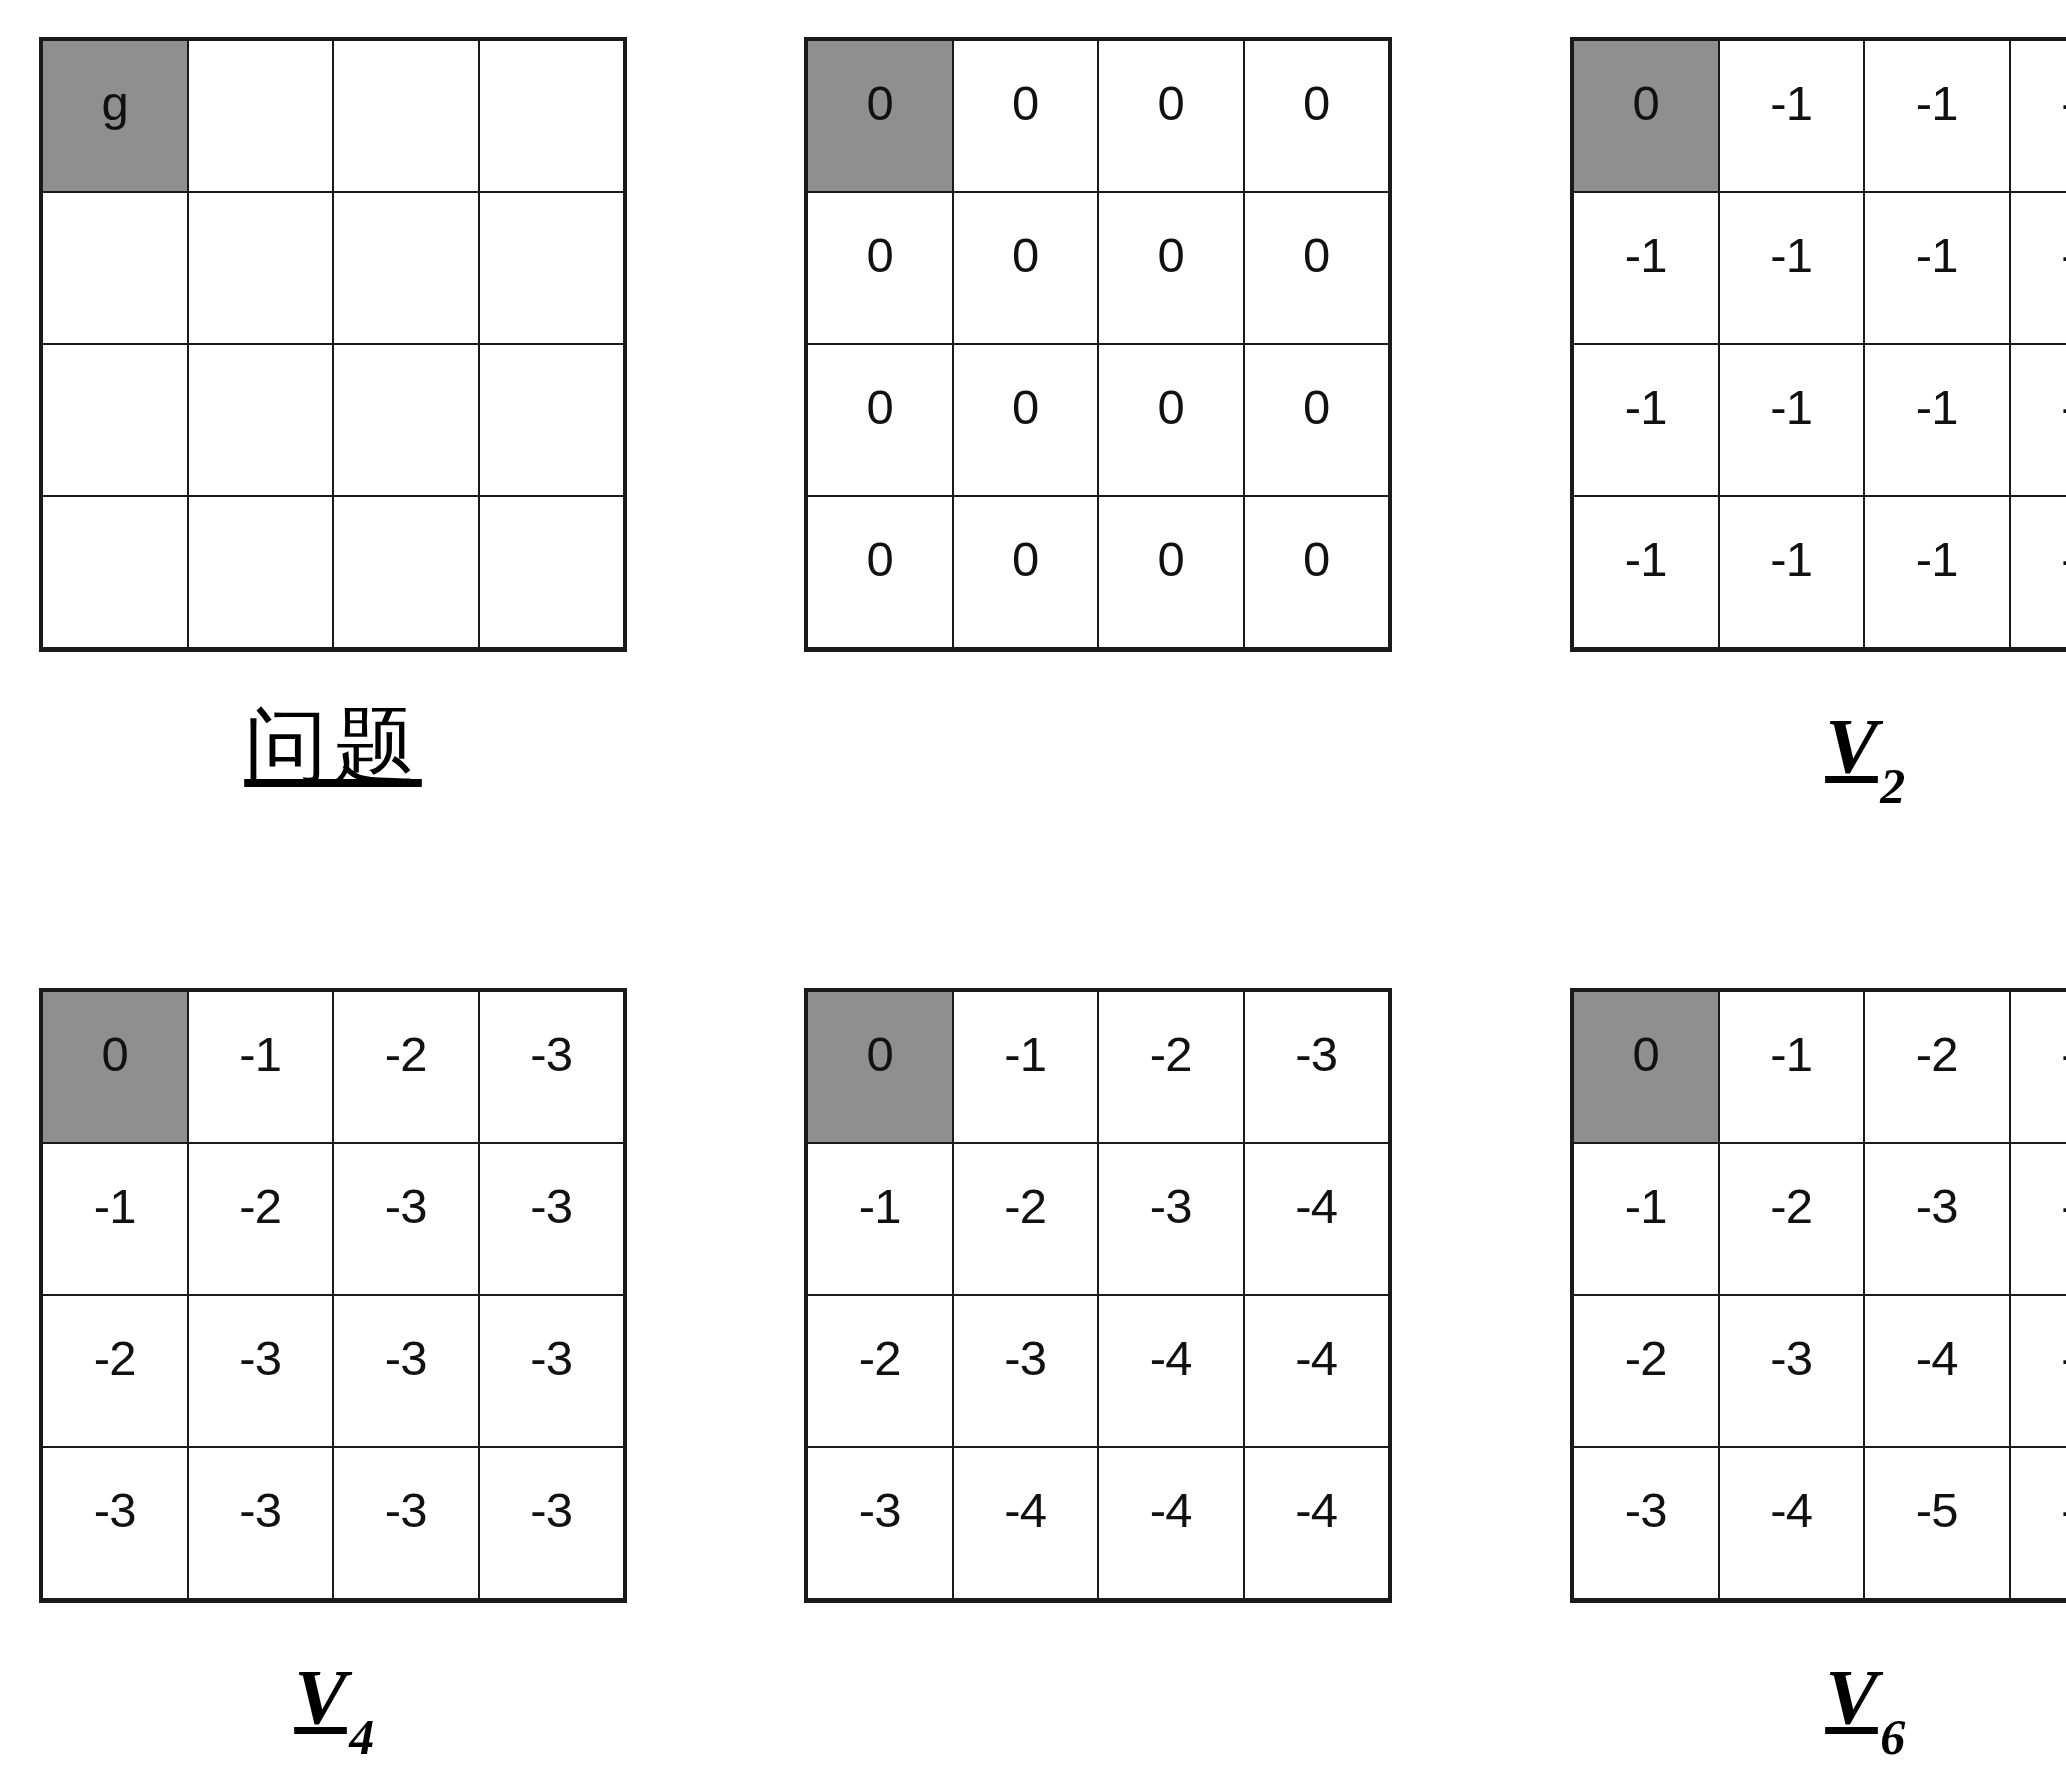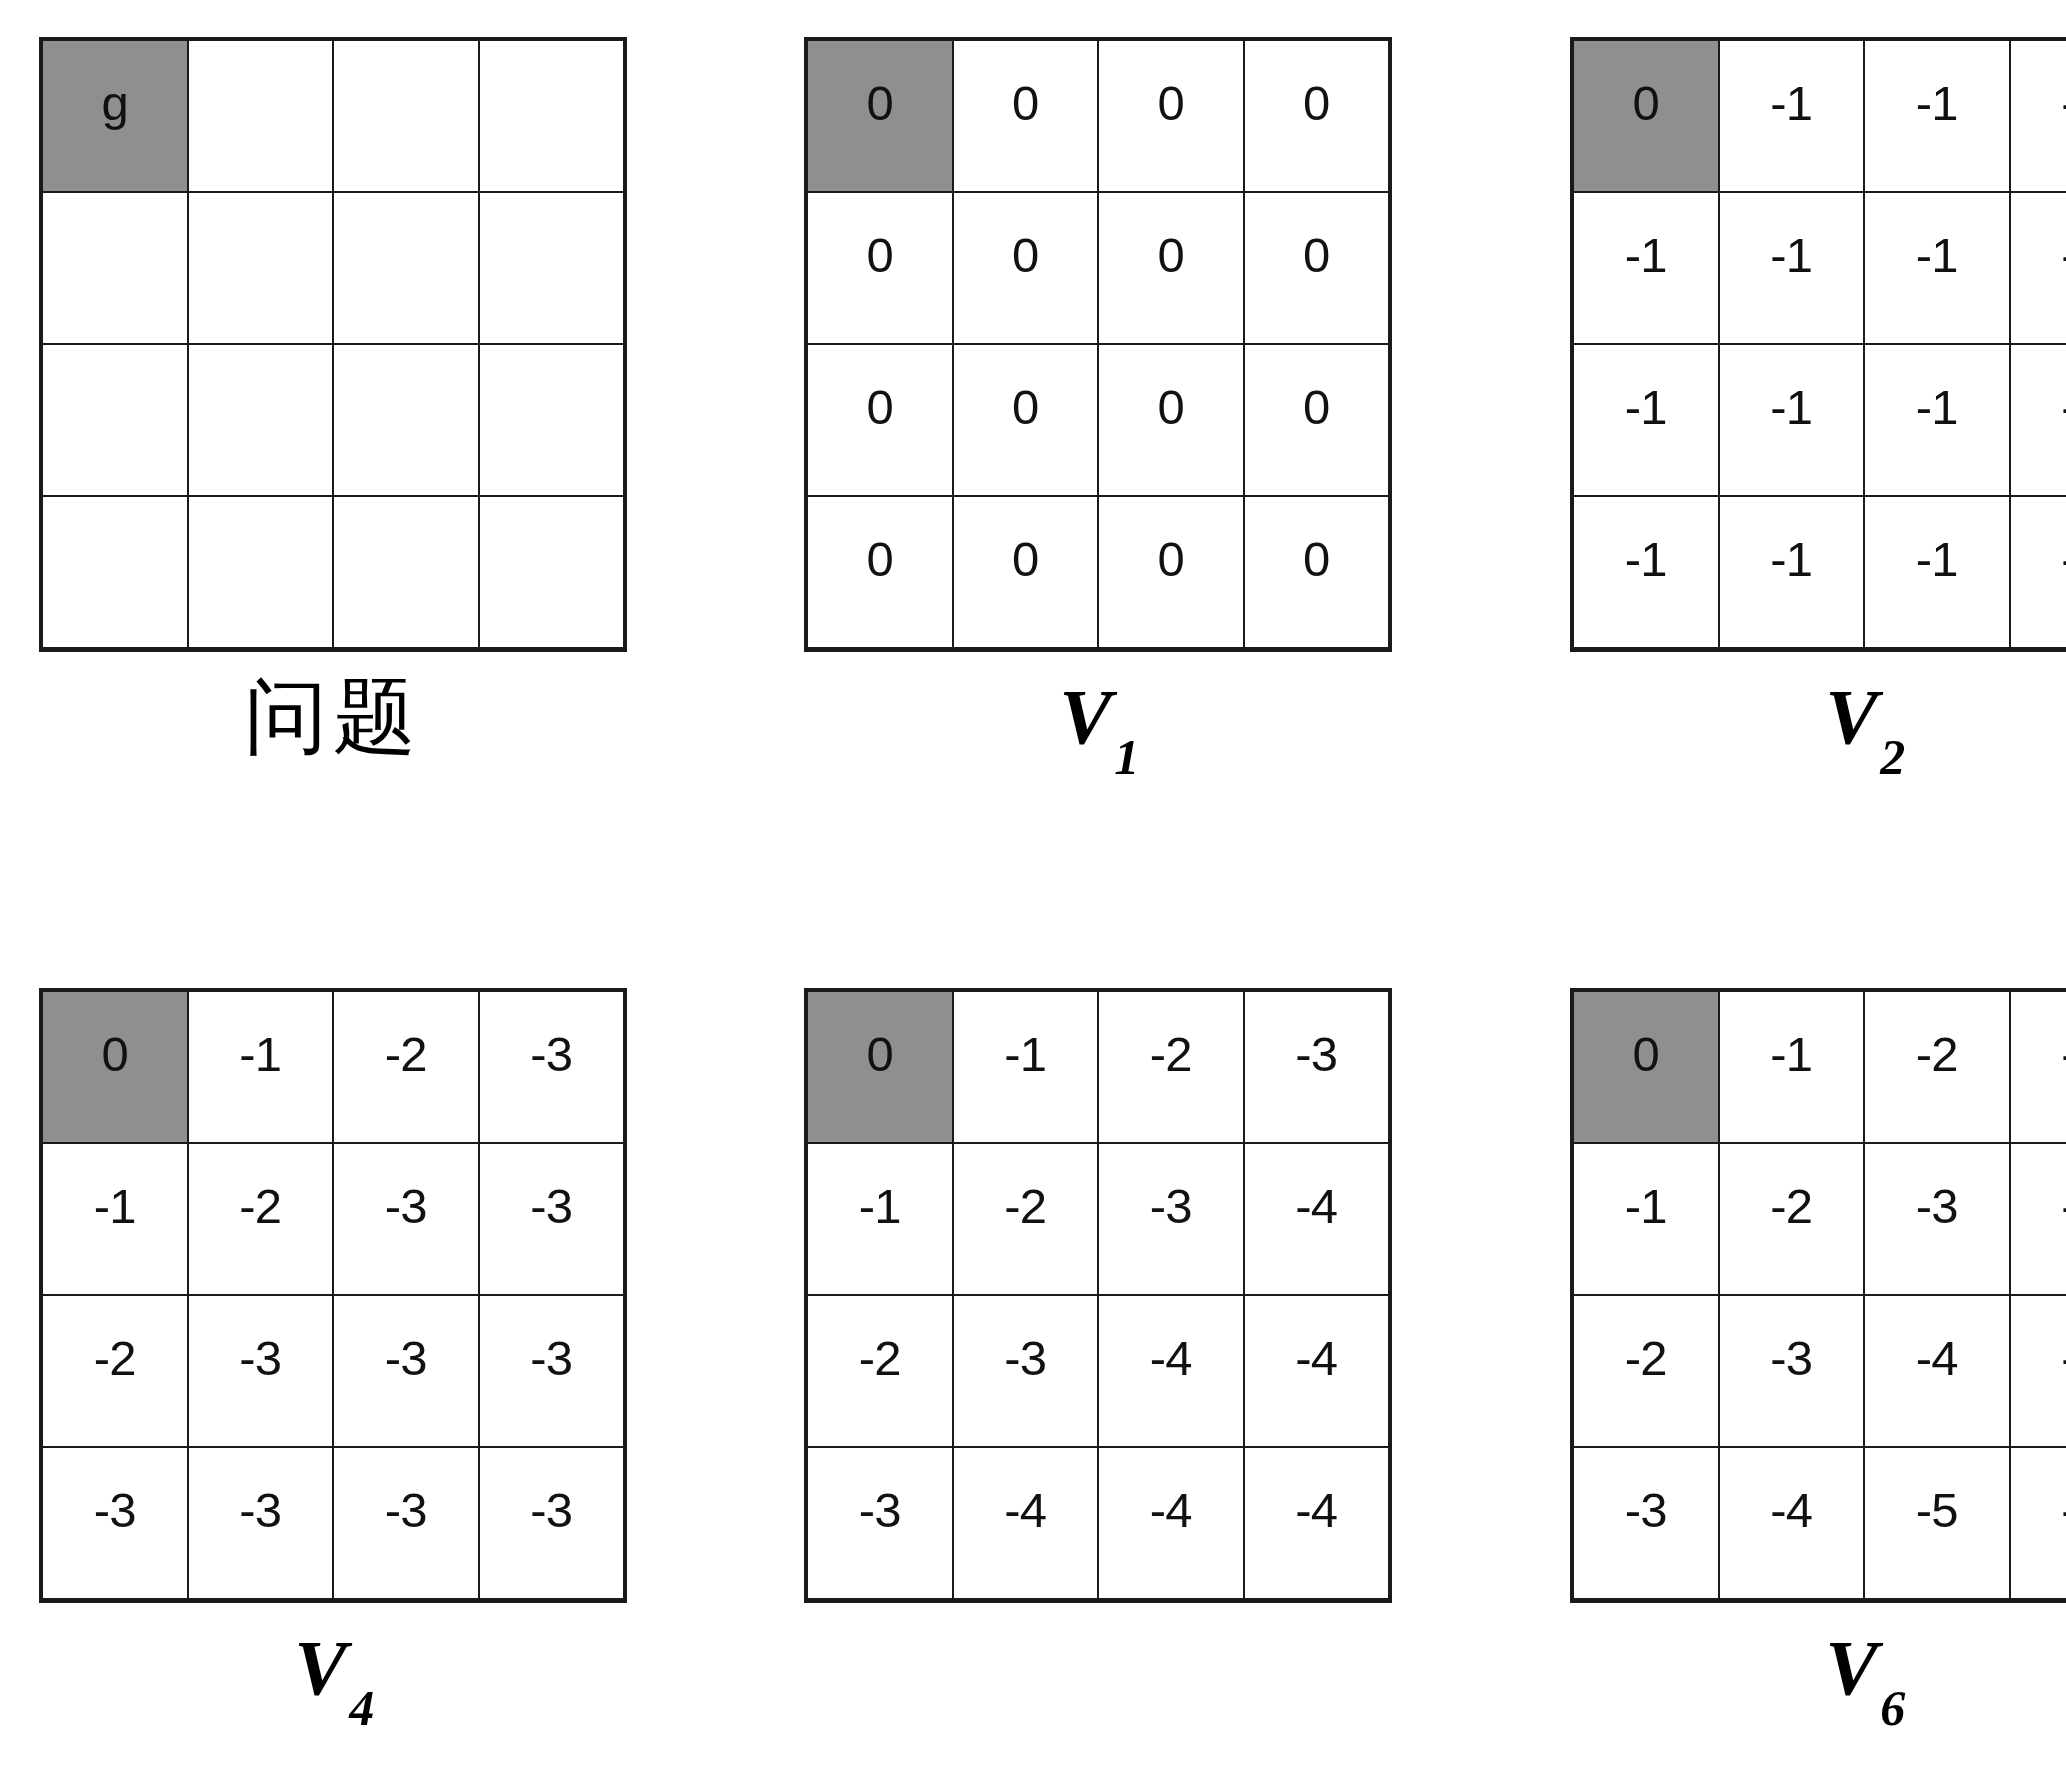--- a/index.html
+++ b/index.html
@@ -70,28 +70,29 @@
     color: #111111;
     letter-spacing: -0.8px;
   }
   .cell.shaded .cell-text {
     color: #111111;
   }
 
   .panel-caption {
     width: 588px;
     text-align: center;
-    margin-top: 23px;
+    margin-top: 52px;
     font-family: "Liberation Serif", serif;
     font-style: italic;
     font-weight: bold;
     font-size: 79px;
     line-height: 83px;
     color: #000000;
     white-space: nowrap;
+    text-decoration: underline;
   }
   .panel-caption .sub {
     font-size: 50px;
     font-style: italic;
     font-weight: bold;
     vertical-align: sub;
     position: relative;
     top: 14px;
     left: 2.5px;
   }
@@ -221,21 +222,20 @@
             <span class="cell-text">0</span>
           </div>
           <div class="cell">
             <span class="cell-text">0</span>
           </div>
           <div class="cell">
             <span class="cell-text">0</span>
           </div>
         </div>
       </div>
-      <div class="panel-caption"><span>V</span><span class="sub">1</span></div>
     </div>
     <div class="panel" style="left: 1570px; top: 37px;">
       <div class="grid">
         <div class="grid-row">
           <div class="cell shaded">
             <span class="cell-text">0</span>
           </div>
           <div class="cell">
             <span class="cell-text">-1</span>
           </div>

